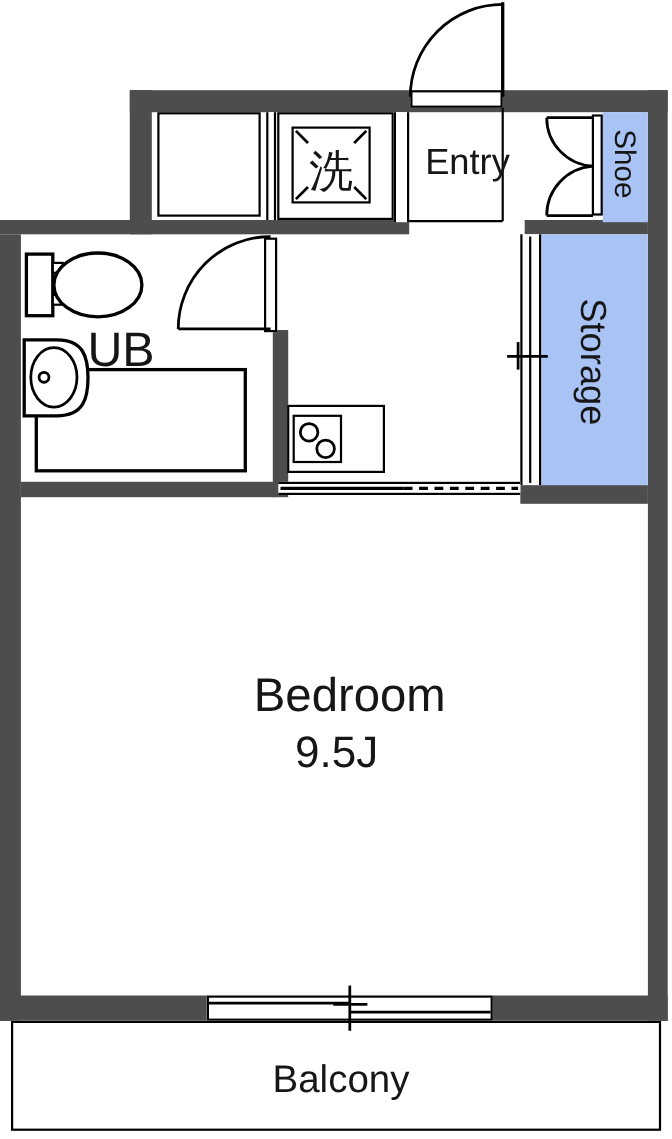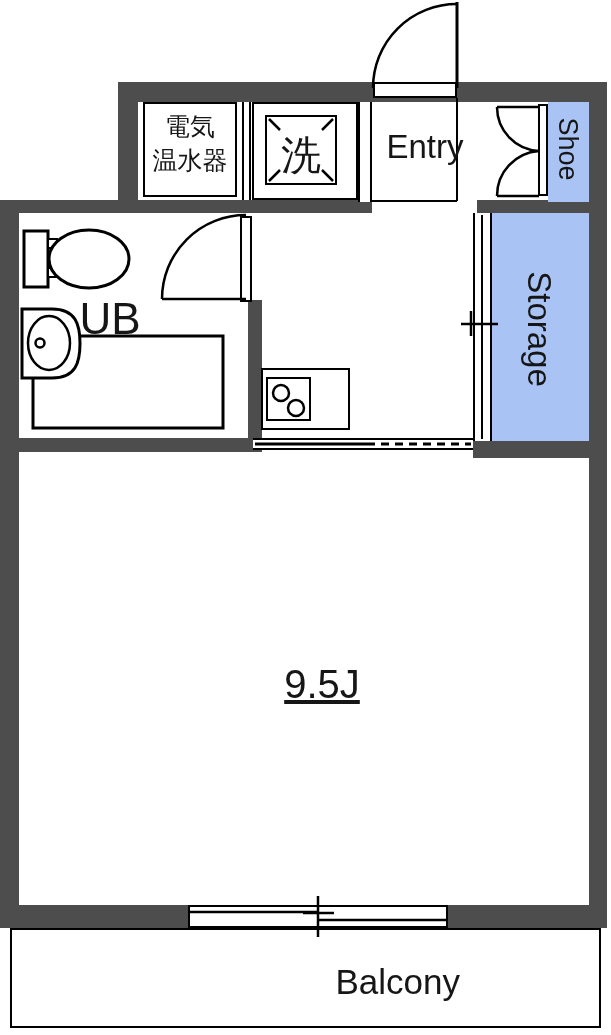--- a/index.html
+++ b/index.html
@@ -118,23 +118,20 @@
     <g fill="none" stroke="#000" stroke-width="2.5">
       <path d="M269,119 L280,130"></path>
       <path d="M333,119 L322,130"></path>
       <path d="M269,181 L280,170"></path>
       <path d="M333,181 L322,170"></path>
     </g>
   </svg>
 
   <div class="label" style="left:360px;top:128px;width:130px;font-size:33px;">Entry</div>
   <div class="label" style="left:75px;top:294px;width:70px;font-size:44px;">UB</div>
-  <div class="label" style="left:172px;top:662px;width:300px;font-size:40px;text-decoration:underline;">9.5J</div>
-  <div class="label" style="left:160px;top:962px;width:300px;font-size:35px;text-align:right;">Balcony</div>
+  <div class="label" style="left:168px;top:608px;width:300px;font-size:43px;">Bedroom</div>
+  <div class="label" style="left:156px;top:662px;width:300px;font-size:40px;">9.5J</div>
+  <div class="label" style="left:160px;top:962px;width:300px;font-size:35px;">Balcony</div>
   <div class="label rot" style="left:508px;top:134px;width:120px;height:30px;font-size:27px;line-height:30px;">Shoe</div>
   <div class="label rot" style="left:439px;top:310px;width:200px;height:38px;font-size:33px;line-height:38px;">Storage</div>
-  <div class="label" style="left:145px;top:110px;width:90px;font-size:25px;line-height:1.35;">
-    <div>電気</div>
-    <div>温水器</div>
-  </div>
   <div class="label" style="left:265px;top:128px;width:72px;font-size:40px;">洗</div>
 
 </div>
 
 </body></html>

